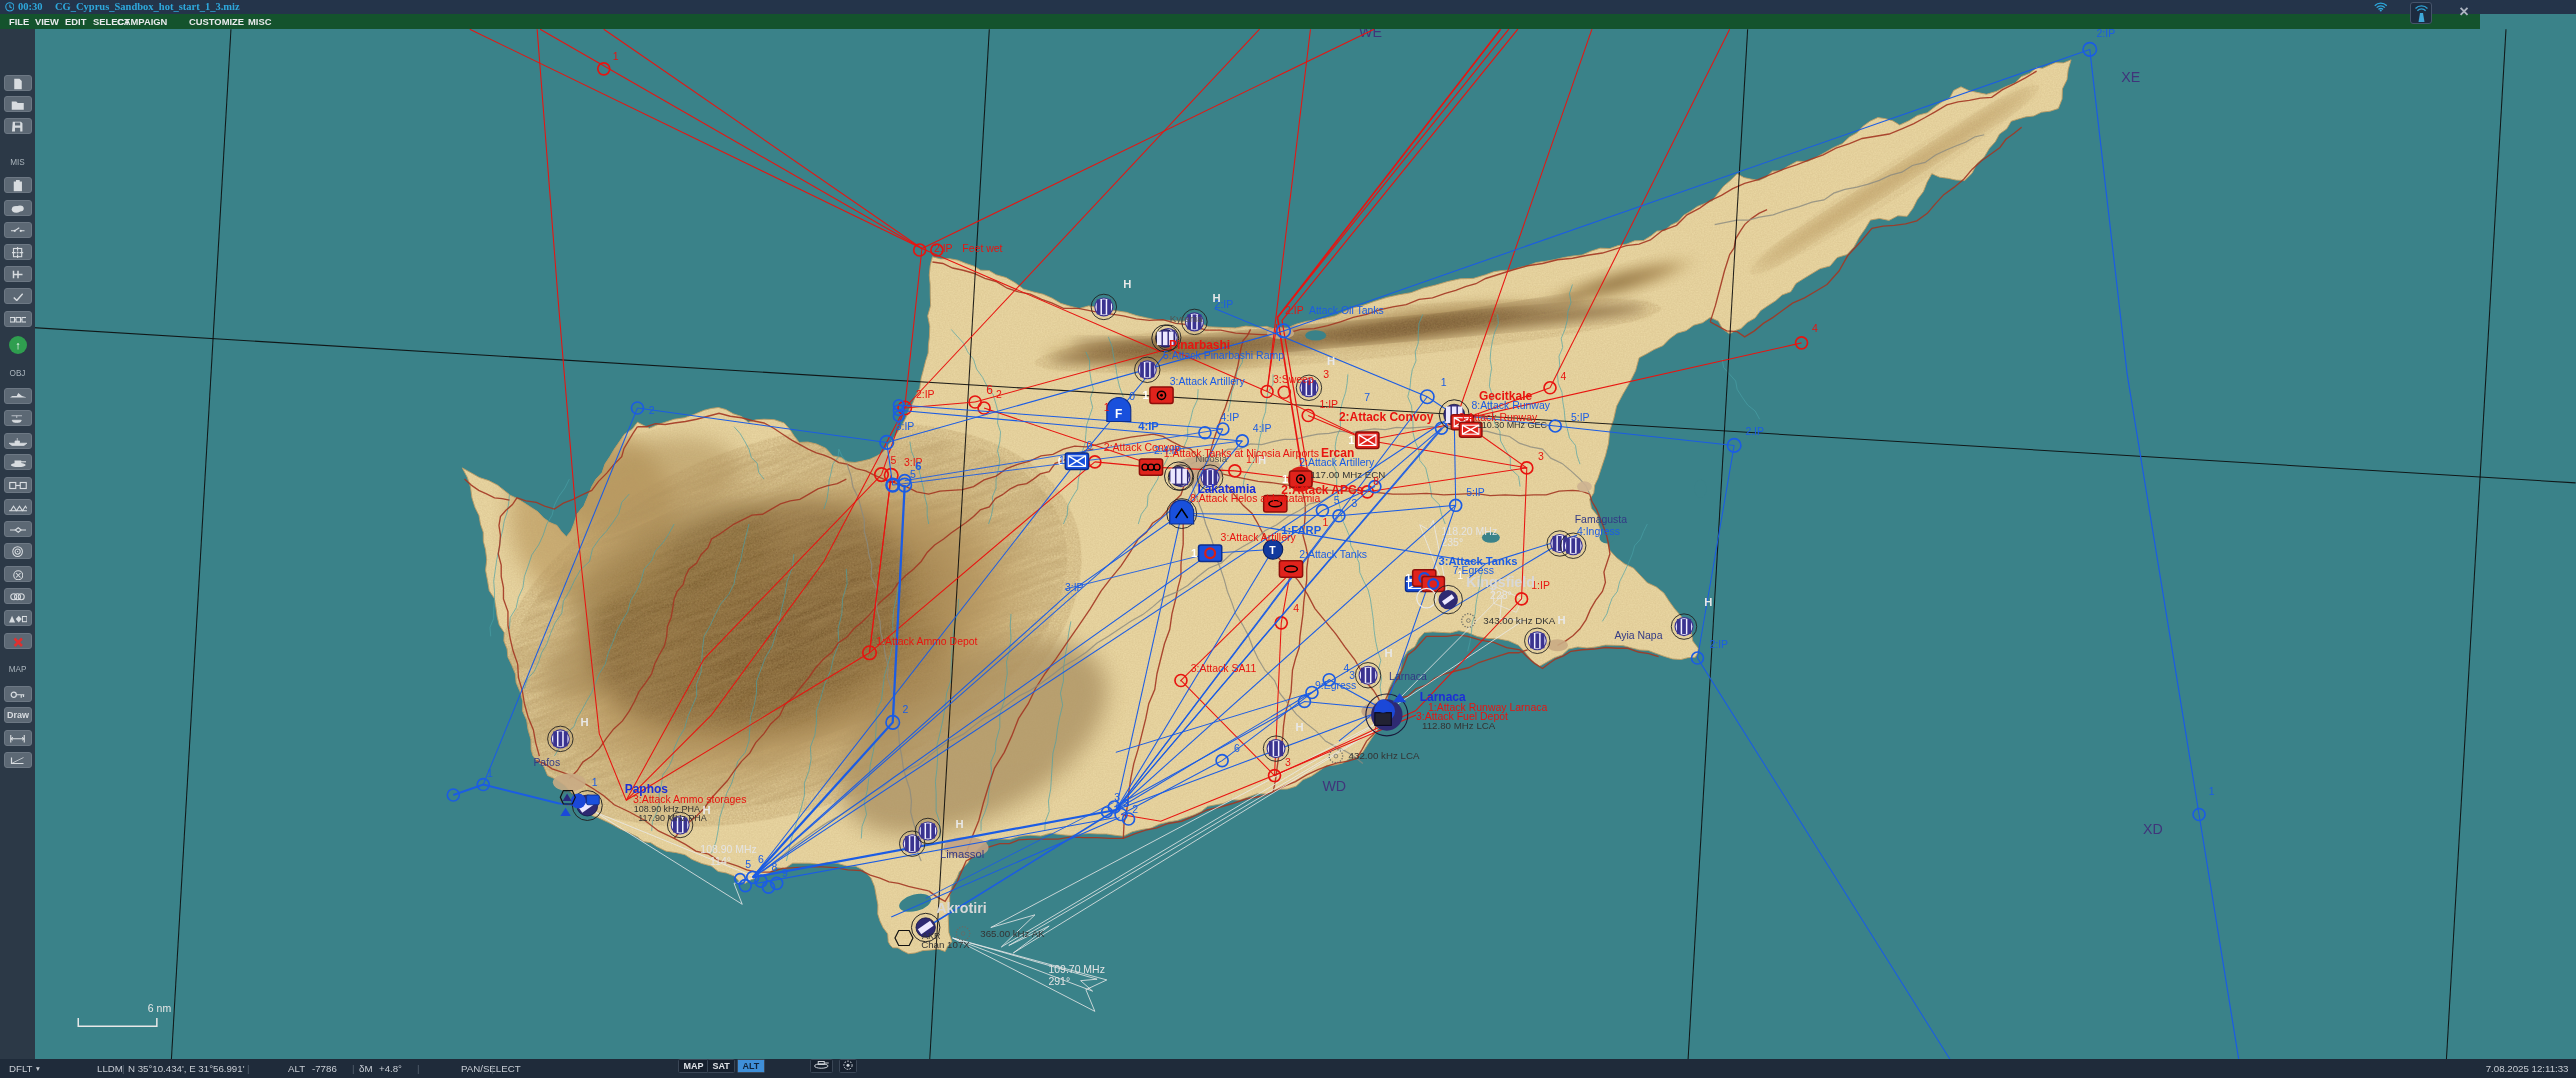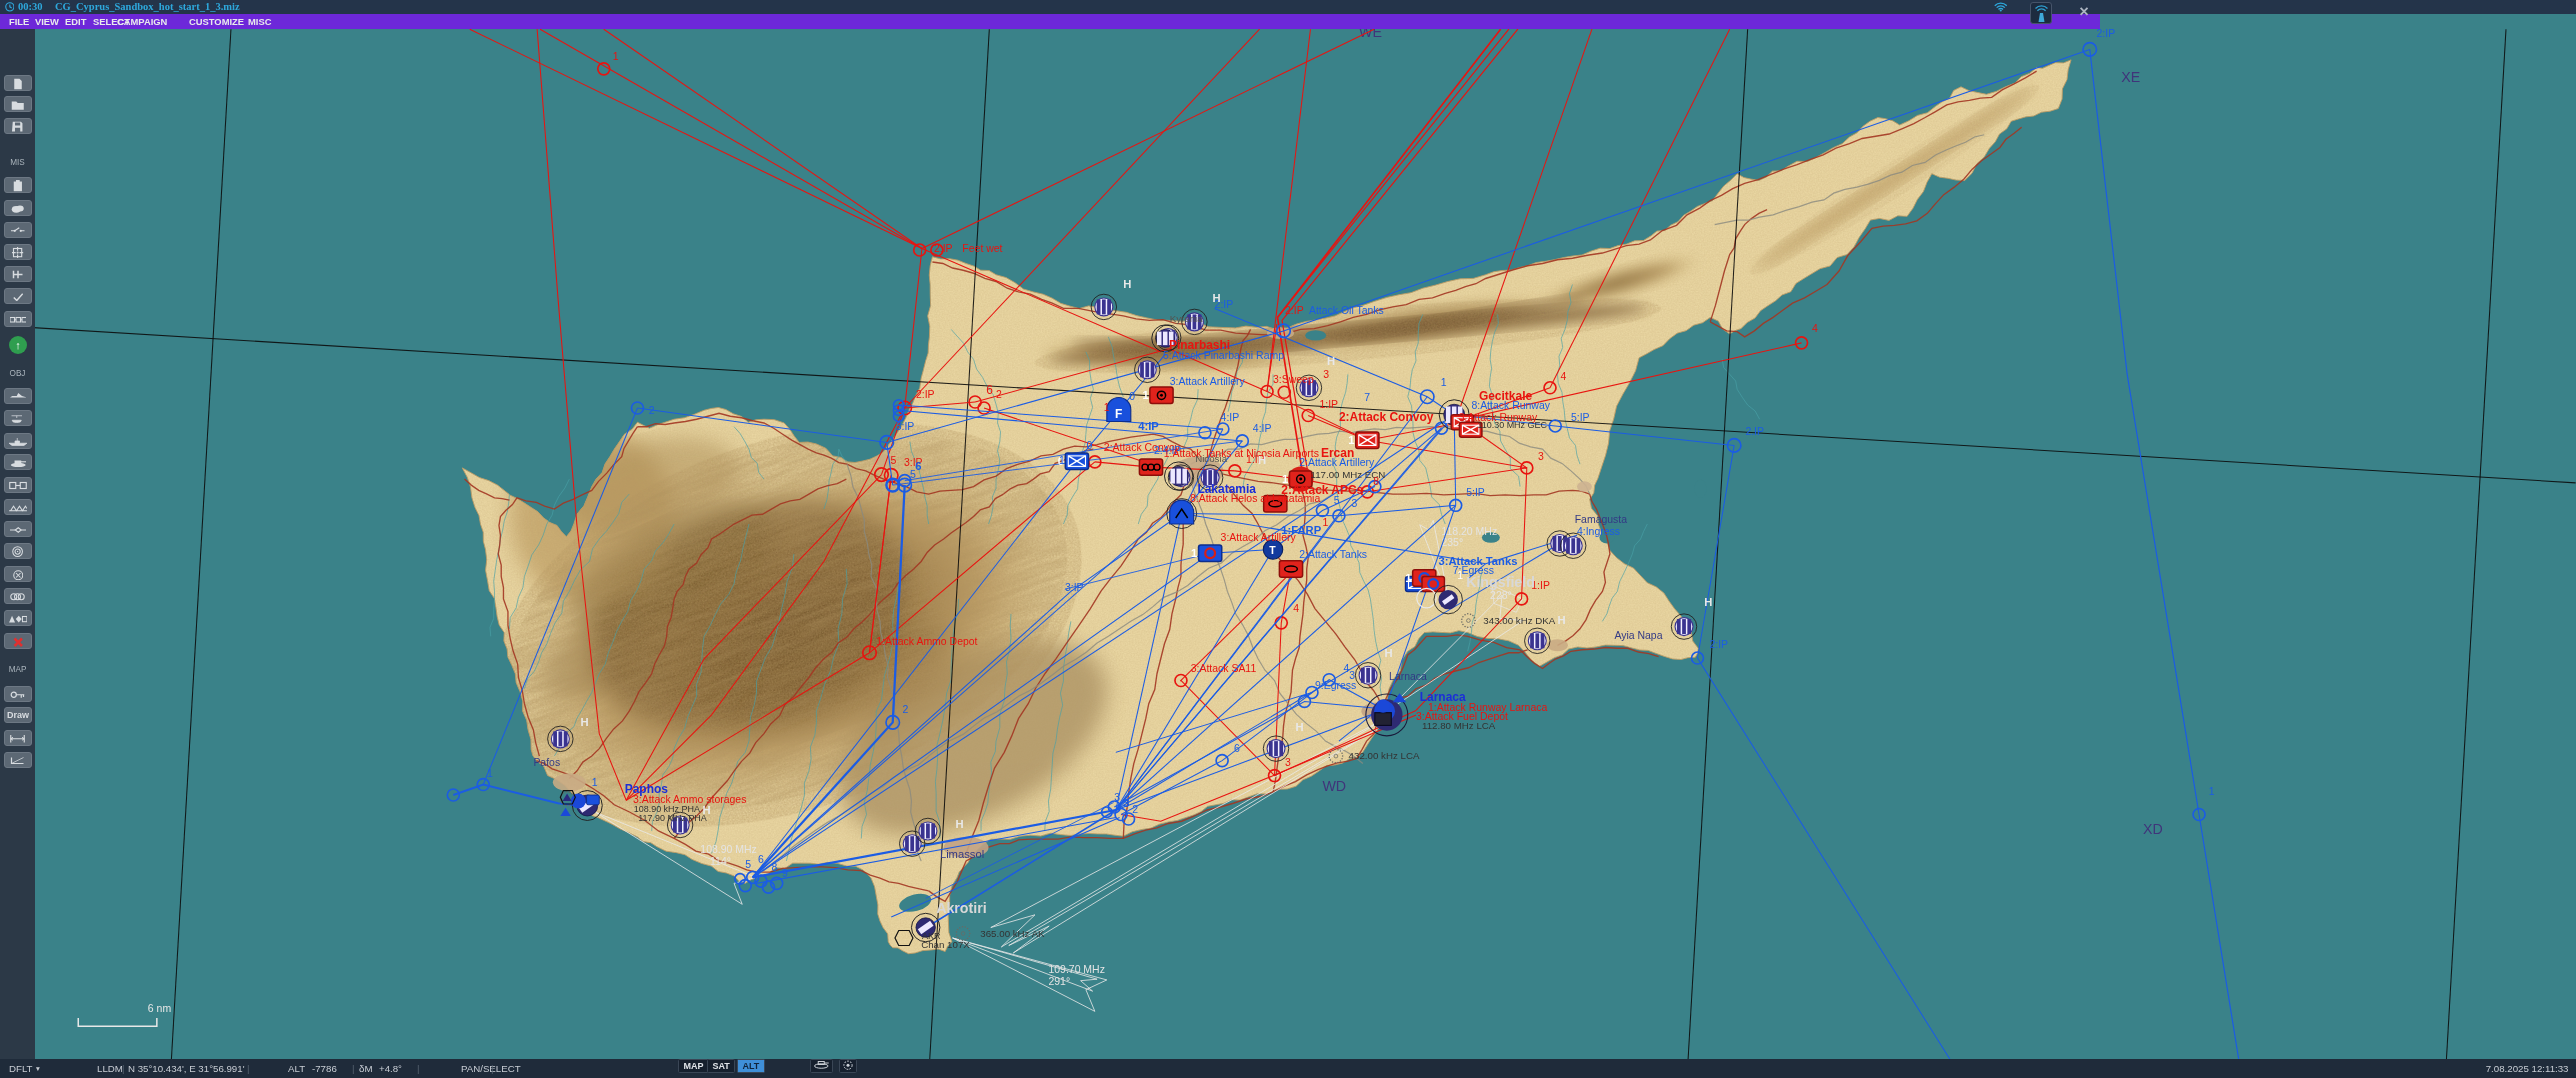--- a/index.html
+++ b/index.html
@@ -1,17 +1,17 @@
 <!DOCTYPE html>
 <html style="font-size:12px"><head><meta charset="utf-8"><style>
 *{margin:0;padding:0;box-sizing:border-box}
 html,body{width:2576px;height:1078px;overflow:hidden;background:#3a8289;font-family:"Liberation Sans",sans-serif}
 #map{position:absolute;left:0;top:0}
 #titlebar{position:absolute;left:0;top:0;width:2576px;height:14.2px;background:#24344a;z-index:10;color:#2ea8dc;font-family:Liberation Serif, serif;font-size:10.5px;font-weight:bold;line-height:14.2px}
-#menubar{position:absolute;left:0;top:14.2px;width:2100px;height:15px;background:#6d28d9;z-index:10;color:#e9eaec;font-size:9.4px;font-weight:bold;line-height:15px}
+#menubar{position:absolute;left:0;top:14.2px;width:2480px;height:15px;background:#14532d;z-index:10;color:#e9eaec;font-size:9.4px;font-weight:bold;line-height:15px}
 #menubar span{position:absolute;top:0}
 #toolbar{position:absolute;left:0;top:29px;width:35px;height:1030px;background:#2c3947;z-index:9}
 .tbtn{position:absolute;left:3.7px;width:28.5px;height:15.7px;background:#5c6874;border:0.7px solid #6d7884;border-radius:3px;text-align:center;line-height:14.2px}
 .tbtn svg{vertical-align:middle}
 .tlabel{position:absolute;left:0;width:35px;text-align:center;color:#aab4bc;font-size:8.2px;font-weight:normal}
 #statusbar{position:absolute;left:0;top:1059px;width:2576px;height:26px;background:#1f2b3a;z-index:10;color:#c8cdd4;font-size:9.7px;line-height:19.5px}
 #statusbar span{position:absolute;top:0}
 .sbtn{position:absolute;top:3px;height:13.5px;line-height:13.5px;padding:0 4.5px;background:#16202e;border:0.7px solid #3a4656;border-radius:1.5px;color:#dfe3e8;font-size:9px;font-weight:bold}
 </style></head><body>
 <svg id="map" width="2576" height="1078" viewBox="0 0 3440 1440">

